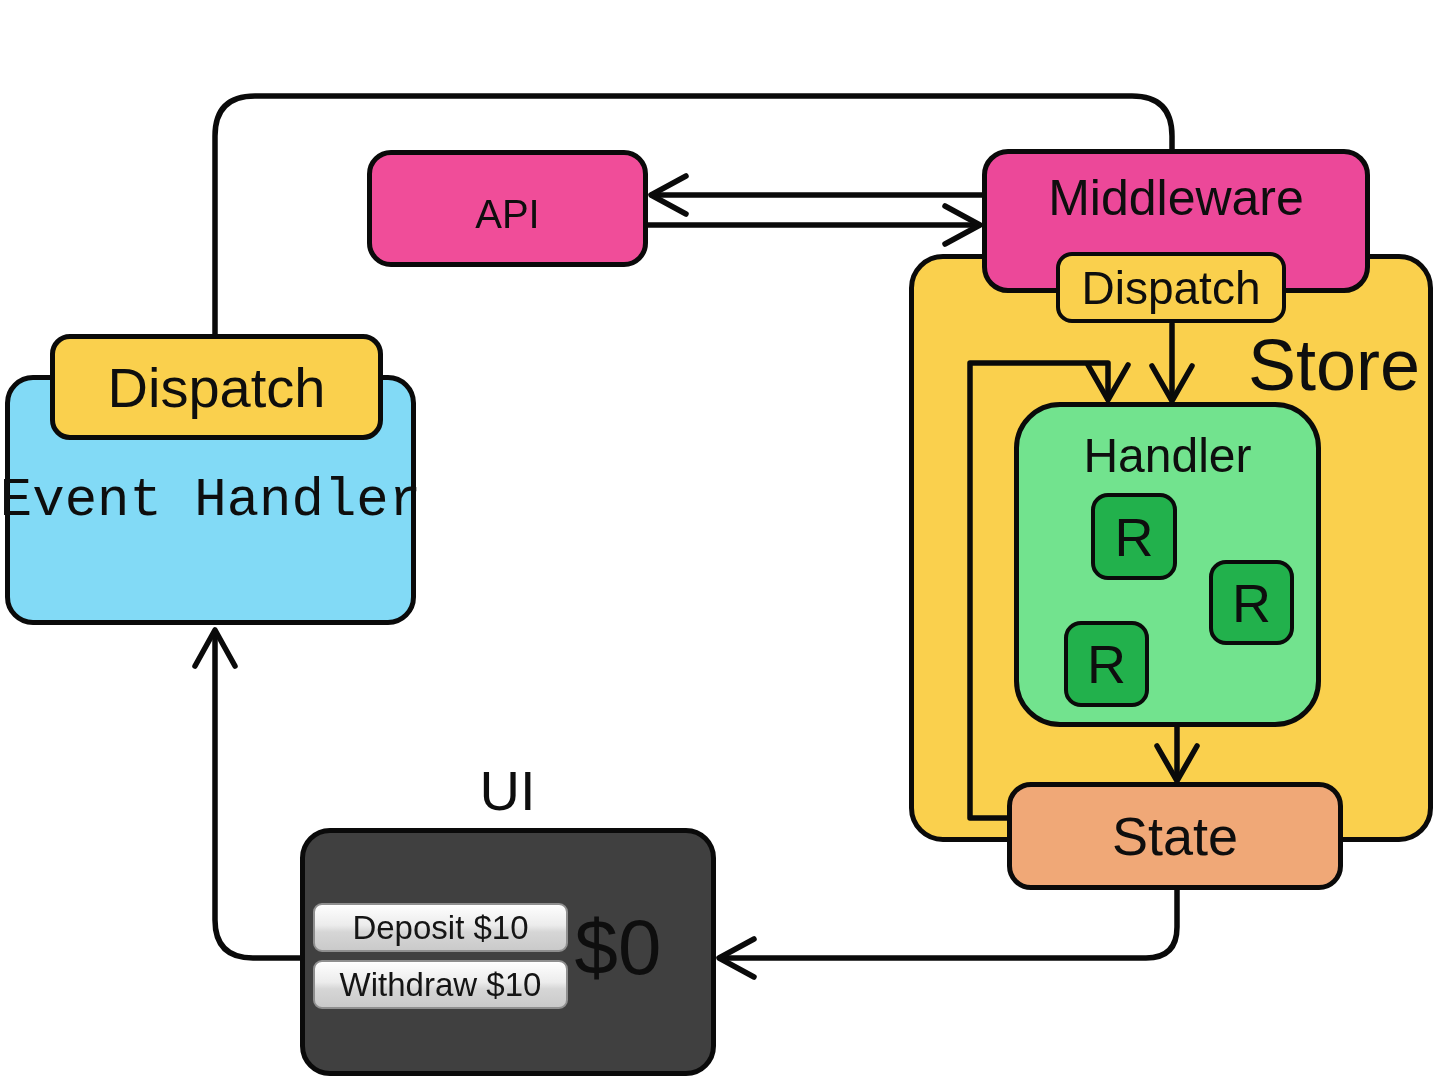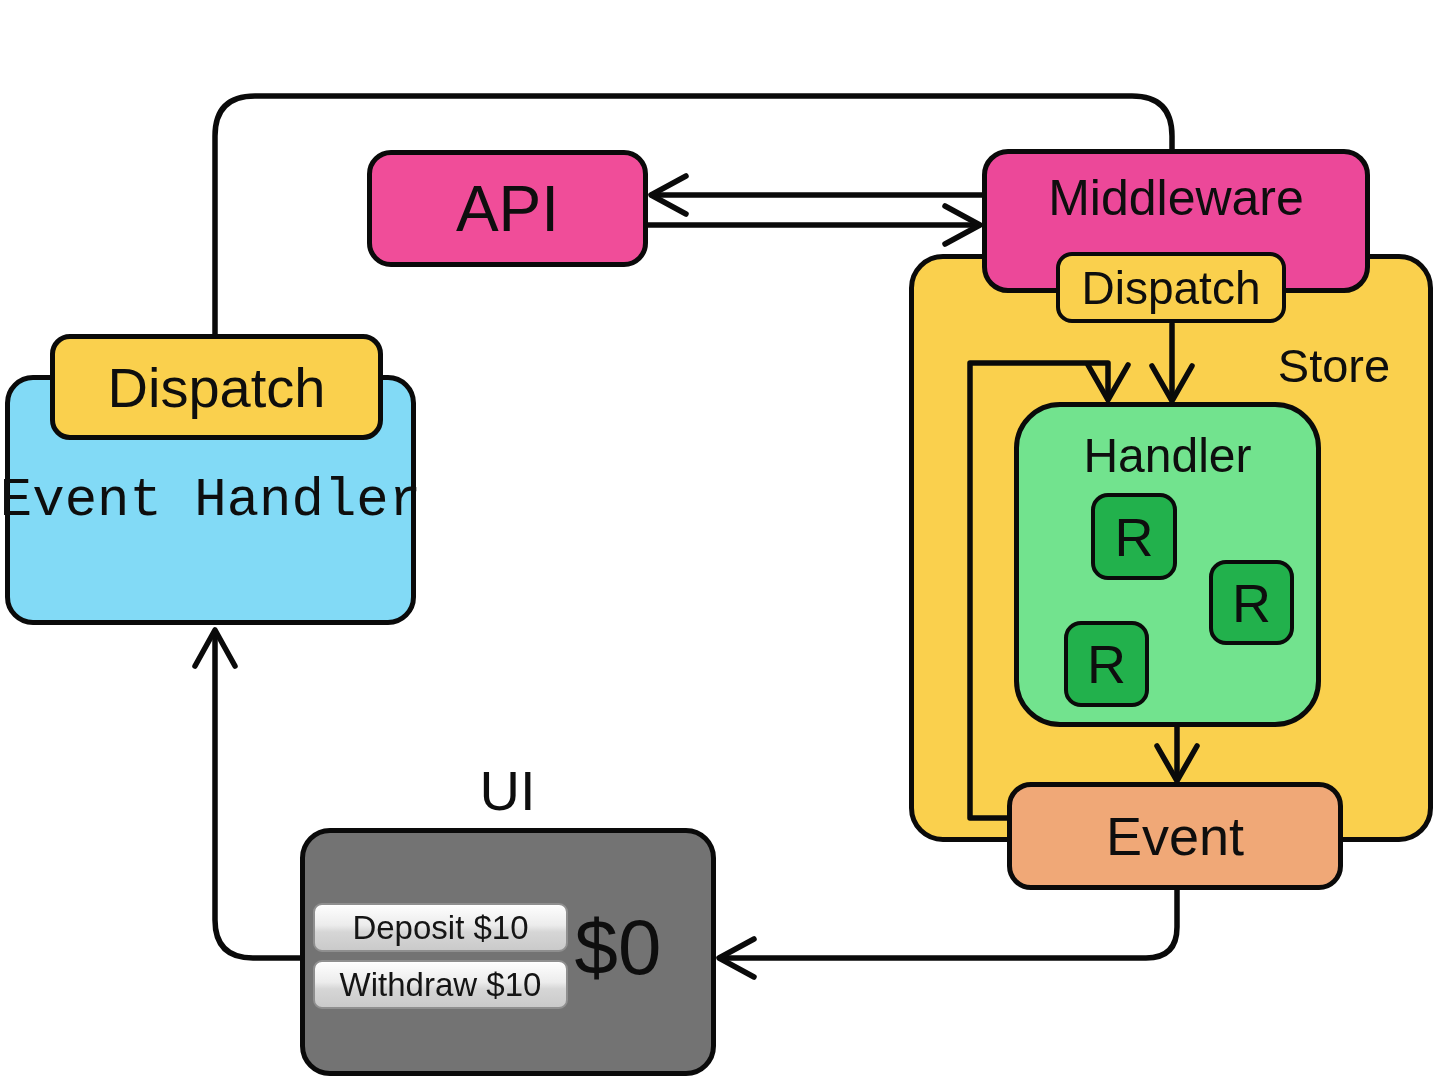--- a/index.html
+++ b/index.html
@@ -8,46 +8,46 @@
     font-family:"Liberation Sans", sans-serif;color:#0e0e0e;
   }
   .box{position:absolute;box-sizing:border-box;border:5px solid #0a0a0a;}
   .lbl{position:absolute;display:flex;align-items:center;justify-content:center;
        white-space:nowrap;color:#0e0e0e;}
   .wires{position:absolute;left:0;top:0;z-index:2;}
   .z3{z-index:3;}
 
   
   .store{left:909px;top:254px;width:524px;height:588px;background:#FAD04D;border-radius:34px;z-index:1;}
-  .store-label{left:1248px;top:328px;width:172px;height:74px;font-size:47px;z-index:3;}
+  .store-label{left:1248px;top:328px;width:172px;height:74px;font-size:72px;z-index:3;}
   .middleware{left:982px;top:149px;width:388px;height:144px;background:#ec4899;border-radius:26px;}
   .middleware-label{left:0;top:12px;width:100%;height:64px;font-size:50px;}
   .dispatch-s{left:1056px;top:252px;width:230px;height:71px;background:#FAD04D;border-radius:16px;border-width:4px;}
   .dispatch-s .lbl{left:0;top:0;width:100%;height:100%;font-size:46px;}
   .reducer{left:1014px;top:402px;width:307px;height:325px;background:#72E38E;border-radius:46px;}
   .reducer-label{left:0;top:20px;width:100%;height:56px;font-size:48px;}
   .rbox{position:absolute;box-sizing:border-box;border:4px solid #0a0a0a;background:#22B14C;
         border-radius:17px;display:flex;align-items:center;justify-content:center;font-size:54px;color:#0e0e0e;}
   .r1{left:1091px;top:493px;width:86px;height:87px;}
   .r2{left:1209px;top:560px;width:85px;height:85px;}
   .r3{left:1064px;top:621px;width:85px;height:86px;}
   .state{left:1007px;top:782px;width:336px;height:108px;background:#F0A877;border-radius:24px;}
   .state .lbl{left:0;top:0;width:100%;height:100%;font-size:54px;}
 
   
   .api{left:367px;top:150px;width:281px;height:117px;background:#F04D99;border-radius:24px;}
-  .api .lbl{left:0;top:0;width:100%;height:100%;font-size:64px;}
+  .api .lbl{left:0;top:6px;width:100%;height:100%;font-size:40px;}
   .eh{left:5px;top:375px;width:411px;height:250px;background:#82DAF6;border-radius:28px;}
   .eh .lbl{left:0;top:0;width:100%;height:100%;font-size:54px;font-family:Liberation Mono, monospace;}
   .dispatch-l{left:50px;top:334px;width:333px;height:106px;background:#FAD04D;border-radius:20px;}
   .dispatch-l .lbl{left:0;top:0;width:100%;height:100%;font-size:56px;}
 
   
   .ui-label{left:430px;top:756px;width:155px;height:68px;font-size:56px;z-index:3;}
-  .ui{left:300px;top:828px;width:416px;height:248px;background:#737373;border-radius:30px;}
+  .ui{left:300px;top:828px;width:416px;height:248px;background:#404040;border-radius:30px;}
   .btn{position:absolute;box-sizing:border-box;width:255px;height:49px;
        border:2px solid #8f8f8f;border-radius:9px;
        background:linear-gradient(to bottom,#fefefe 0%,#ececec 45%,#d6d6d6 60%,#cacaca 100%);
        box-shadow:inset 0 1px 0 #ffffff;
        display:flex;align-items:center;justify-content:center;
        font-size:33px;color:#151515;font-family:"Liberation Sans",sans-serif;padding:0;cursor:pointer;}
   .btn-deposit{left:8px;top:70px;}
   .btn-withdraw{left:8px;top:127px;}
   .balance{left:563px;top:898px;width:110px;height:98px;font-size:78px;z-index:3;}
 </style>
@@ -87,21 +87,21 @@
   </div>
 
   <div class="box reducer z3">
     <div class="lbl reducer-label">Handler</div>
   </div>
   <div class="rbox r1 z3">R</div>
   <div class="rbox r2 z3">R</div>
   <div class="rbox r3 z3">R</div>
 
   <div class="box state z3">
-    <div class="lbl">Event</div>
+    <div class="lbl">State</div>
   </div>
 
   <div class="box api z3">
     <div class="lbl">API</div>
   </div>
 
   <div class="box eh z3">
     <div class="lbl">Event Handler</div>
   </div>
   <div class="box dispatch-l z3">

